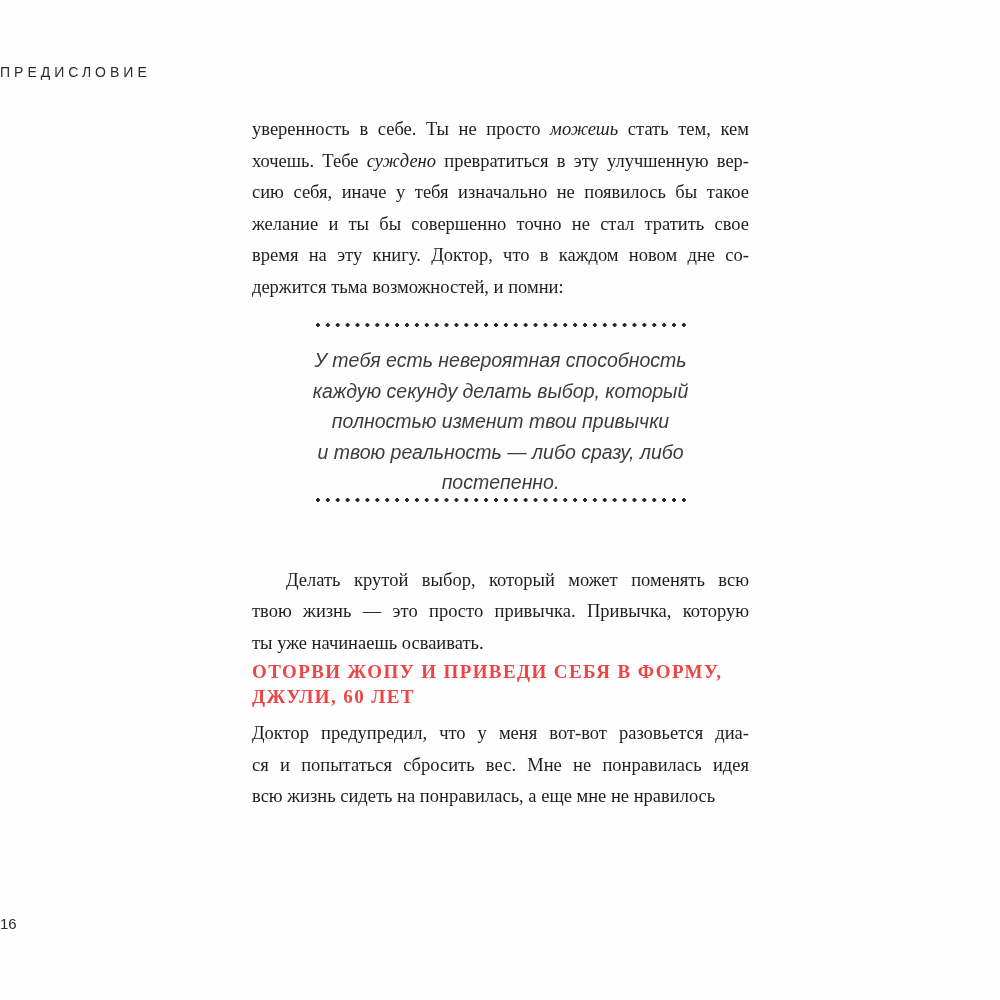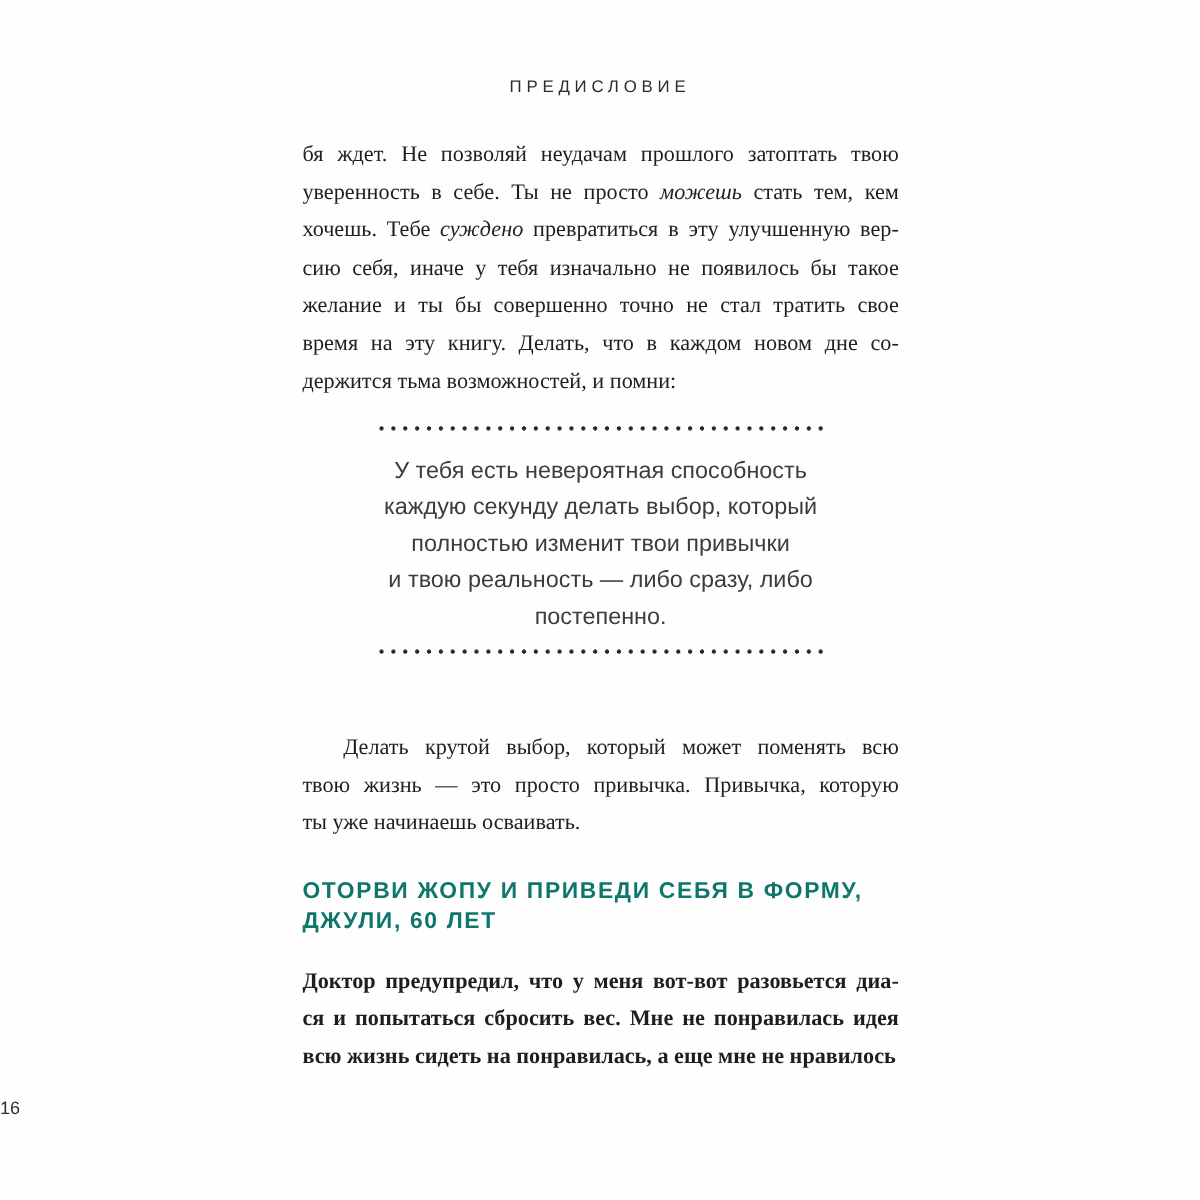--- a/index.html
+++ b/index.html
@@ -11,21 +11,20 @@
     position: relative;
     width: 1000px;
     height: 1000px;
     background: #fefefe;
     overflow: hidden;
     font-family: "Liberation Serif", serif;
     color: #1e1e1e;
   }
   .running-head {
     margin-top: 64px;
-    text-align: center;
     font-family: "Liberation Sans", sans-serif;
     font-size: 14px;
     font-weight: 500;
     letter-spacing: 4px;
     color: #2b2b2b;
   }
   .column {
     position: relative;
     margin-left: 252px;
     width: 497px;
@@ -56,42 +55,42 @@
   .dotline {
     height: 4px;
     width: 376px;
     margin: 0 auto;
     background-image: radial-gradient(circle, #272727 1.6px, rgba(0,0,0,0) 1.8px);
     background-size: 9.9px 4px;
     background-repeat: repeat-x;
     background-position: left center;
   }
   .quote {
-    margin: 18px auto 12px auto;
+    margin: 18px auto 0 auto;
     width: 440px;
     font-family: "Liberation Sans", sans-serif;
     font-size: 19.5px;
     line-height: 30.5px;
     color: #3c3c3c;
+    font-style: italic;
   }
   .quote .line {
     text-align: center;
   }
   .paragraph-2 { margin-top: 63px; font-family: Liberation Serif, serif; }
   .section-heading {
-    margin-top: 27px;
-    font-family: Liberation Sans, sans-serif;
+    font-family: Liberation Serif, serif;
     font-size: 19px;
     font-weight: bold;
     letter-spacing: 1.4px;
     line-height: 25px;
-    color: #0f766e;
+    color: #ef4444;
   }
   .section-heading .line { text-align: left; }
-  .paragraph-3 { margin-top: 23px; font-weight: bold; }
+  .paragraph-3 { margin-top: 9px; }
   .page-number {
     position: absolute;
     top: 915px;
     left: 0;
     width: 1000px;
     text-align: left;
     font-family: "Liberation Sans", sans-serif;
     font-size: 15px;
     color: #2c2c2c;
   }
@@ -99,26 +98,25 @@
 </head>
 <body>
 
 <div class="page">
 
   <div class="running-head">ПРЕДИСЛОВИЕ</div>
 
   <div class="column">
 
     <div class="para paragraph-1">
-        <div class="line">бя ждет. Не позволяй неудачам прошлого затоптать твою</div>
         <div class="line">уверенность в себе. Ты не просто <em>можешь</em> стать тем, кем</div>
         <div class="line">хочешь. Тебе <em>суждено</em> превратиться в эту улучшенную вер-</div>
         <div class="line">сию себя, иначе у тебя изначально не появилось бы такое</div>
         <div class="line">желание и ты бы совершенно точно не стал тратить свое</div>
-        <div class="line">время на эту книгу. Делать, что в каждом новом дне со-</div>
+        <div class="line">время на эту книгу. Доктор, что в каждом новом дне со-</div>
         <div class="line last">держится тьма возможностей, и помни:</div>
       </div>
 
     <div class="quote-block">
       <div class="dotline"></div>
       <div class="quote">
           <div class="line">У тебя есть невероятная способность</div>
           <div class="line">каждую секунду делать выбор, который</div>
           <div class="line">полностью изменит твои привычки</div>
           <div class="line">и твою реальность — либо сразу, либо</div>

